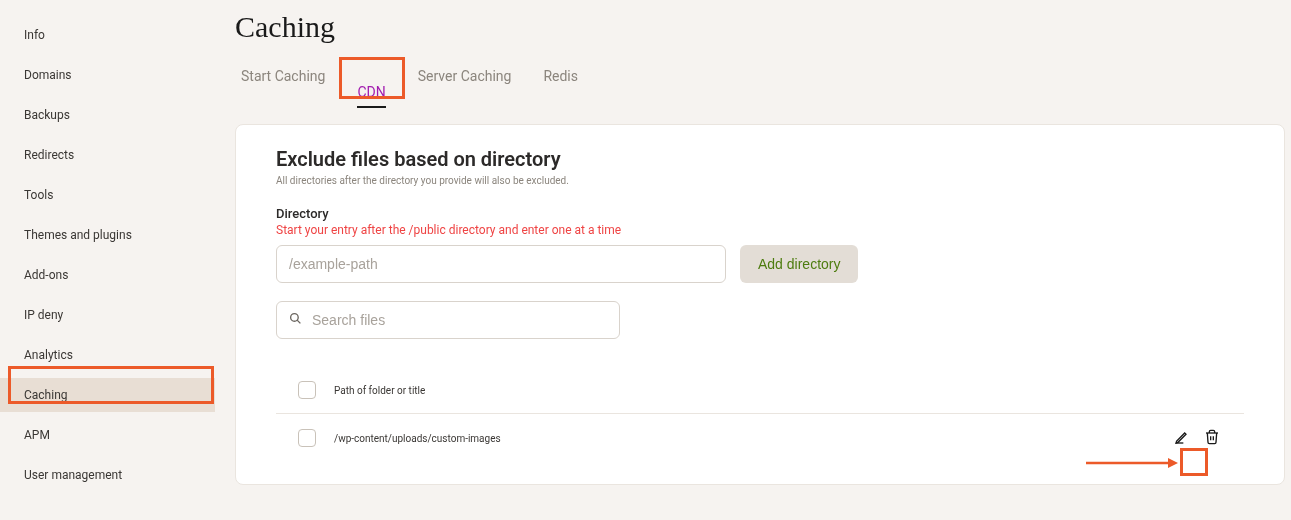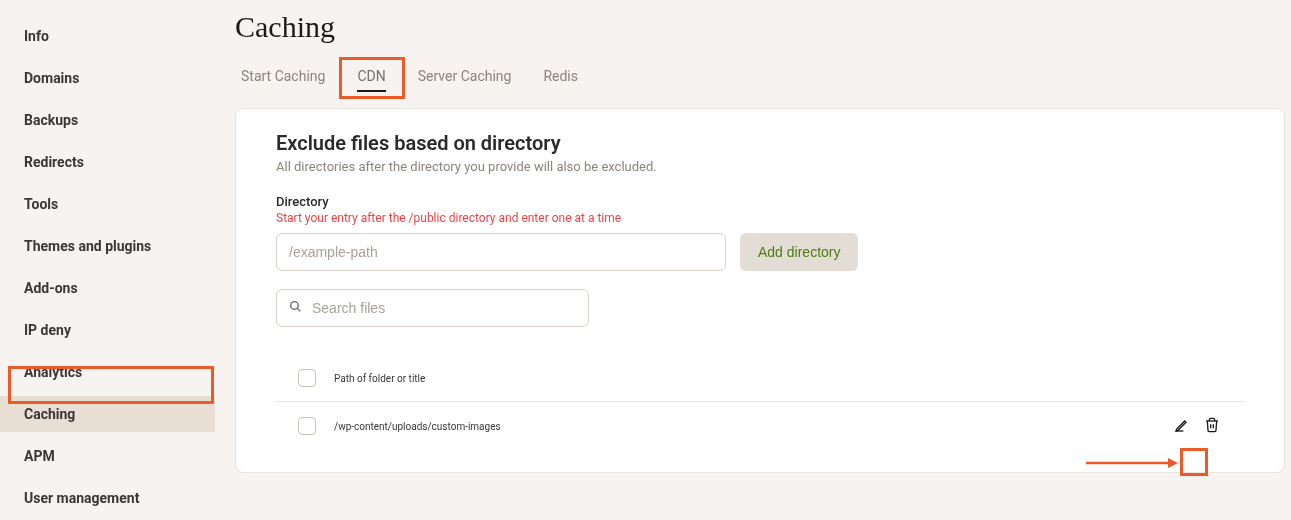--- a/index.html
+++ b/index.html
@@ -12,25 +12,24 @@
     overflow: hidden;
     display: flex;
   }
   .sidebar {
     width: 215px;
     padding-top: 18px;
     flex-shrink: 0;
   }
   .sidebar-item {
     padding: 10px 24px;
-    font-size: 14px;
+    font-size: 12px;
     color: #3a3734;
     cursor: pointer;
     margin-bottom: 6px;
-    font-weight: bold;
   }
   .sidebar-item.active {
     background: #e8ded4;
   }
   .main {
     flex: 1;
     padding: 10px 10px 0 20px;
   }
   .page-title {
     font-family: Georgia, "Times New Roman", serif;
@@ -46,21 +45,22 @@
     padding-left: 6px;
   }
   .tab {
     font-size: 14px;
     color: #8b857d;
     padding: 6px 0;
     cursor: pointer;
     position: relative;
   }
   .tab.active {
-    color: #737373;
+    color: #a21caf;
+    margin-top: 16px;
   }
   .tab.active::after {
     content: "";
     position: absolute;
     left: 0; right: 0; bottom: -2px;
     height: 2px;
     background: #1a1a1a;
   }
   .subhead {
     display: flex;
@@ -89,21 +89,21 @@
     border-radius: 8px;
     padding: 22px 40px;
     width: 1050px;
   }
   .card-title {
     font-size: 20px;
     font-weight: 600;
     margin-bottom: 4px;
   }
   .card-sub {
-    font-size: 13px;
+    font-size: 10px;
     color: #8b857d;
     margin-bottom: 20px;
   }
   .field-label {
     font-size: 13px;
     font-weight: 500;
     margin-bottom: 2px;
   }
   .field-hint {
     font-size: 12px;
@@ -130,21 +130,21 @@
     height: 38px;
     padding: 0 18px;
     border: none;
     background: #e3ddd6;
     color: #4d7c0f;
     border-radius: 6px;
     font-size: 14px;
     cursor: default;
   }
   .search-wrap {
-    width: 313px;
+    width: 344px;
     height: 38px;
     border: 1px solid #d9d3cc;
     border-radius: 6px;
     display: flex;
     align-items: center;
     padding: 0 12px;
     gap: 10px;
     margin-bottom: 28px;
   }
   .search-wrap input {

